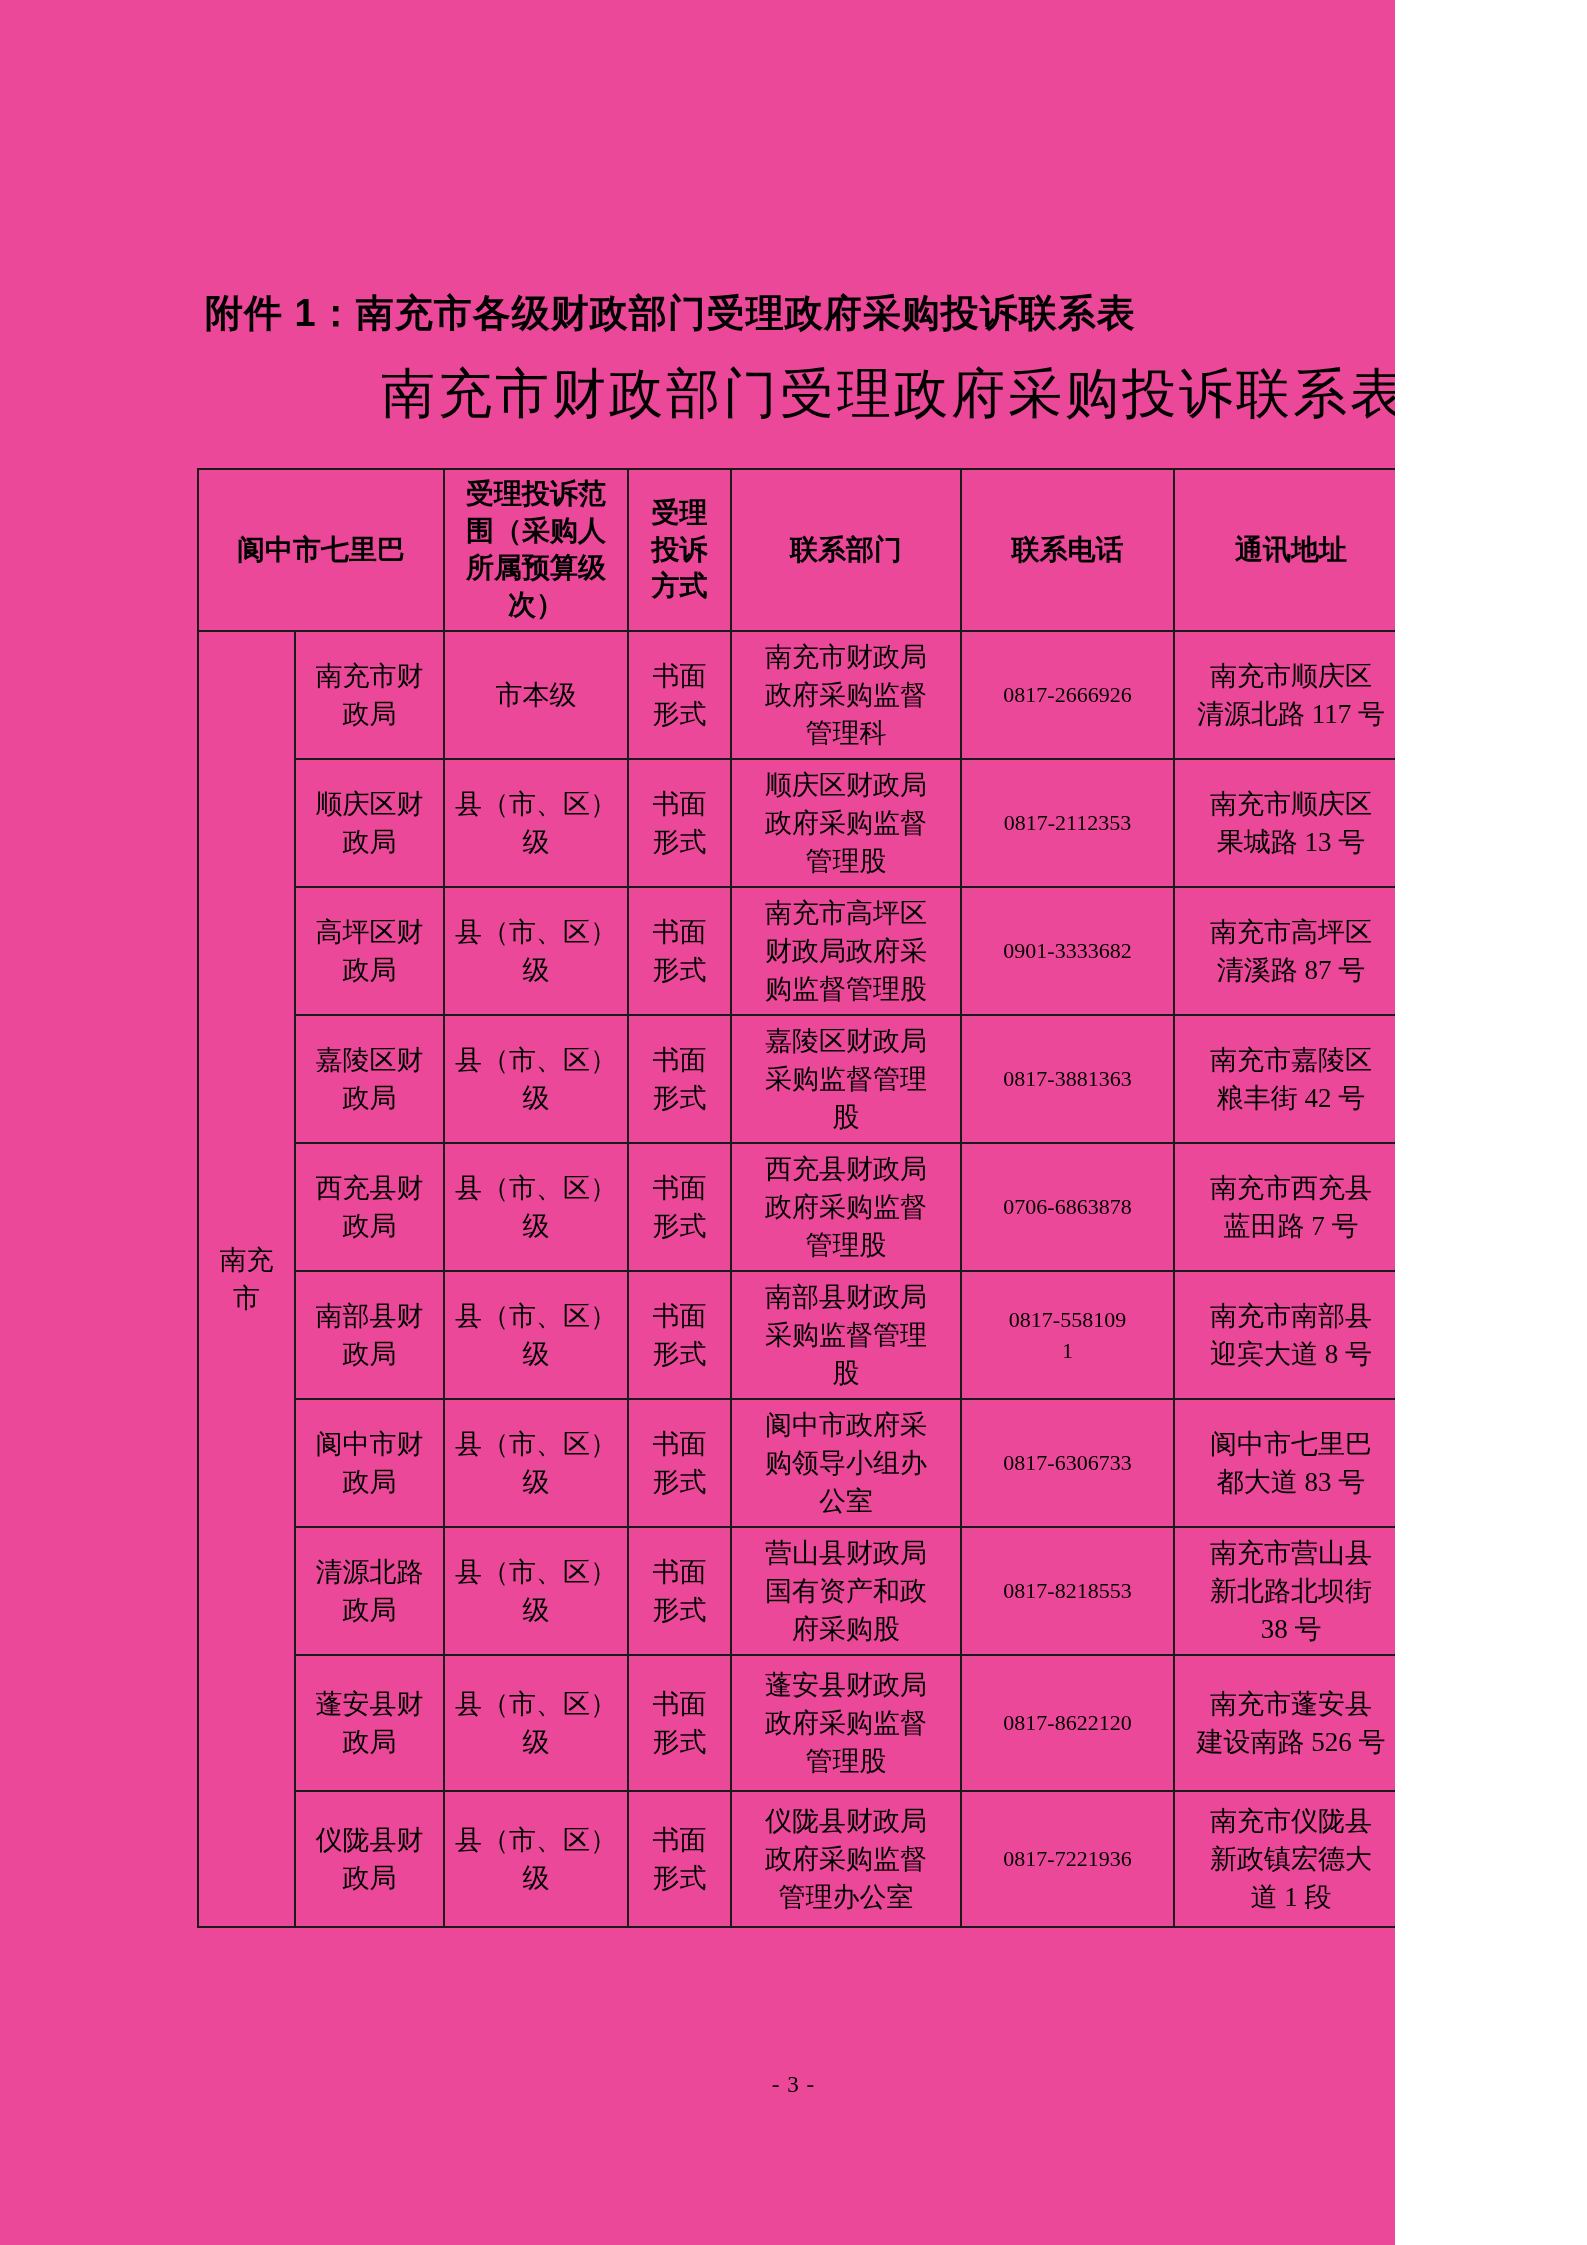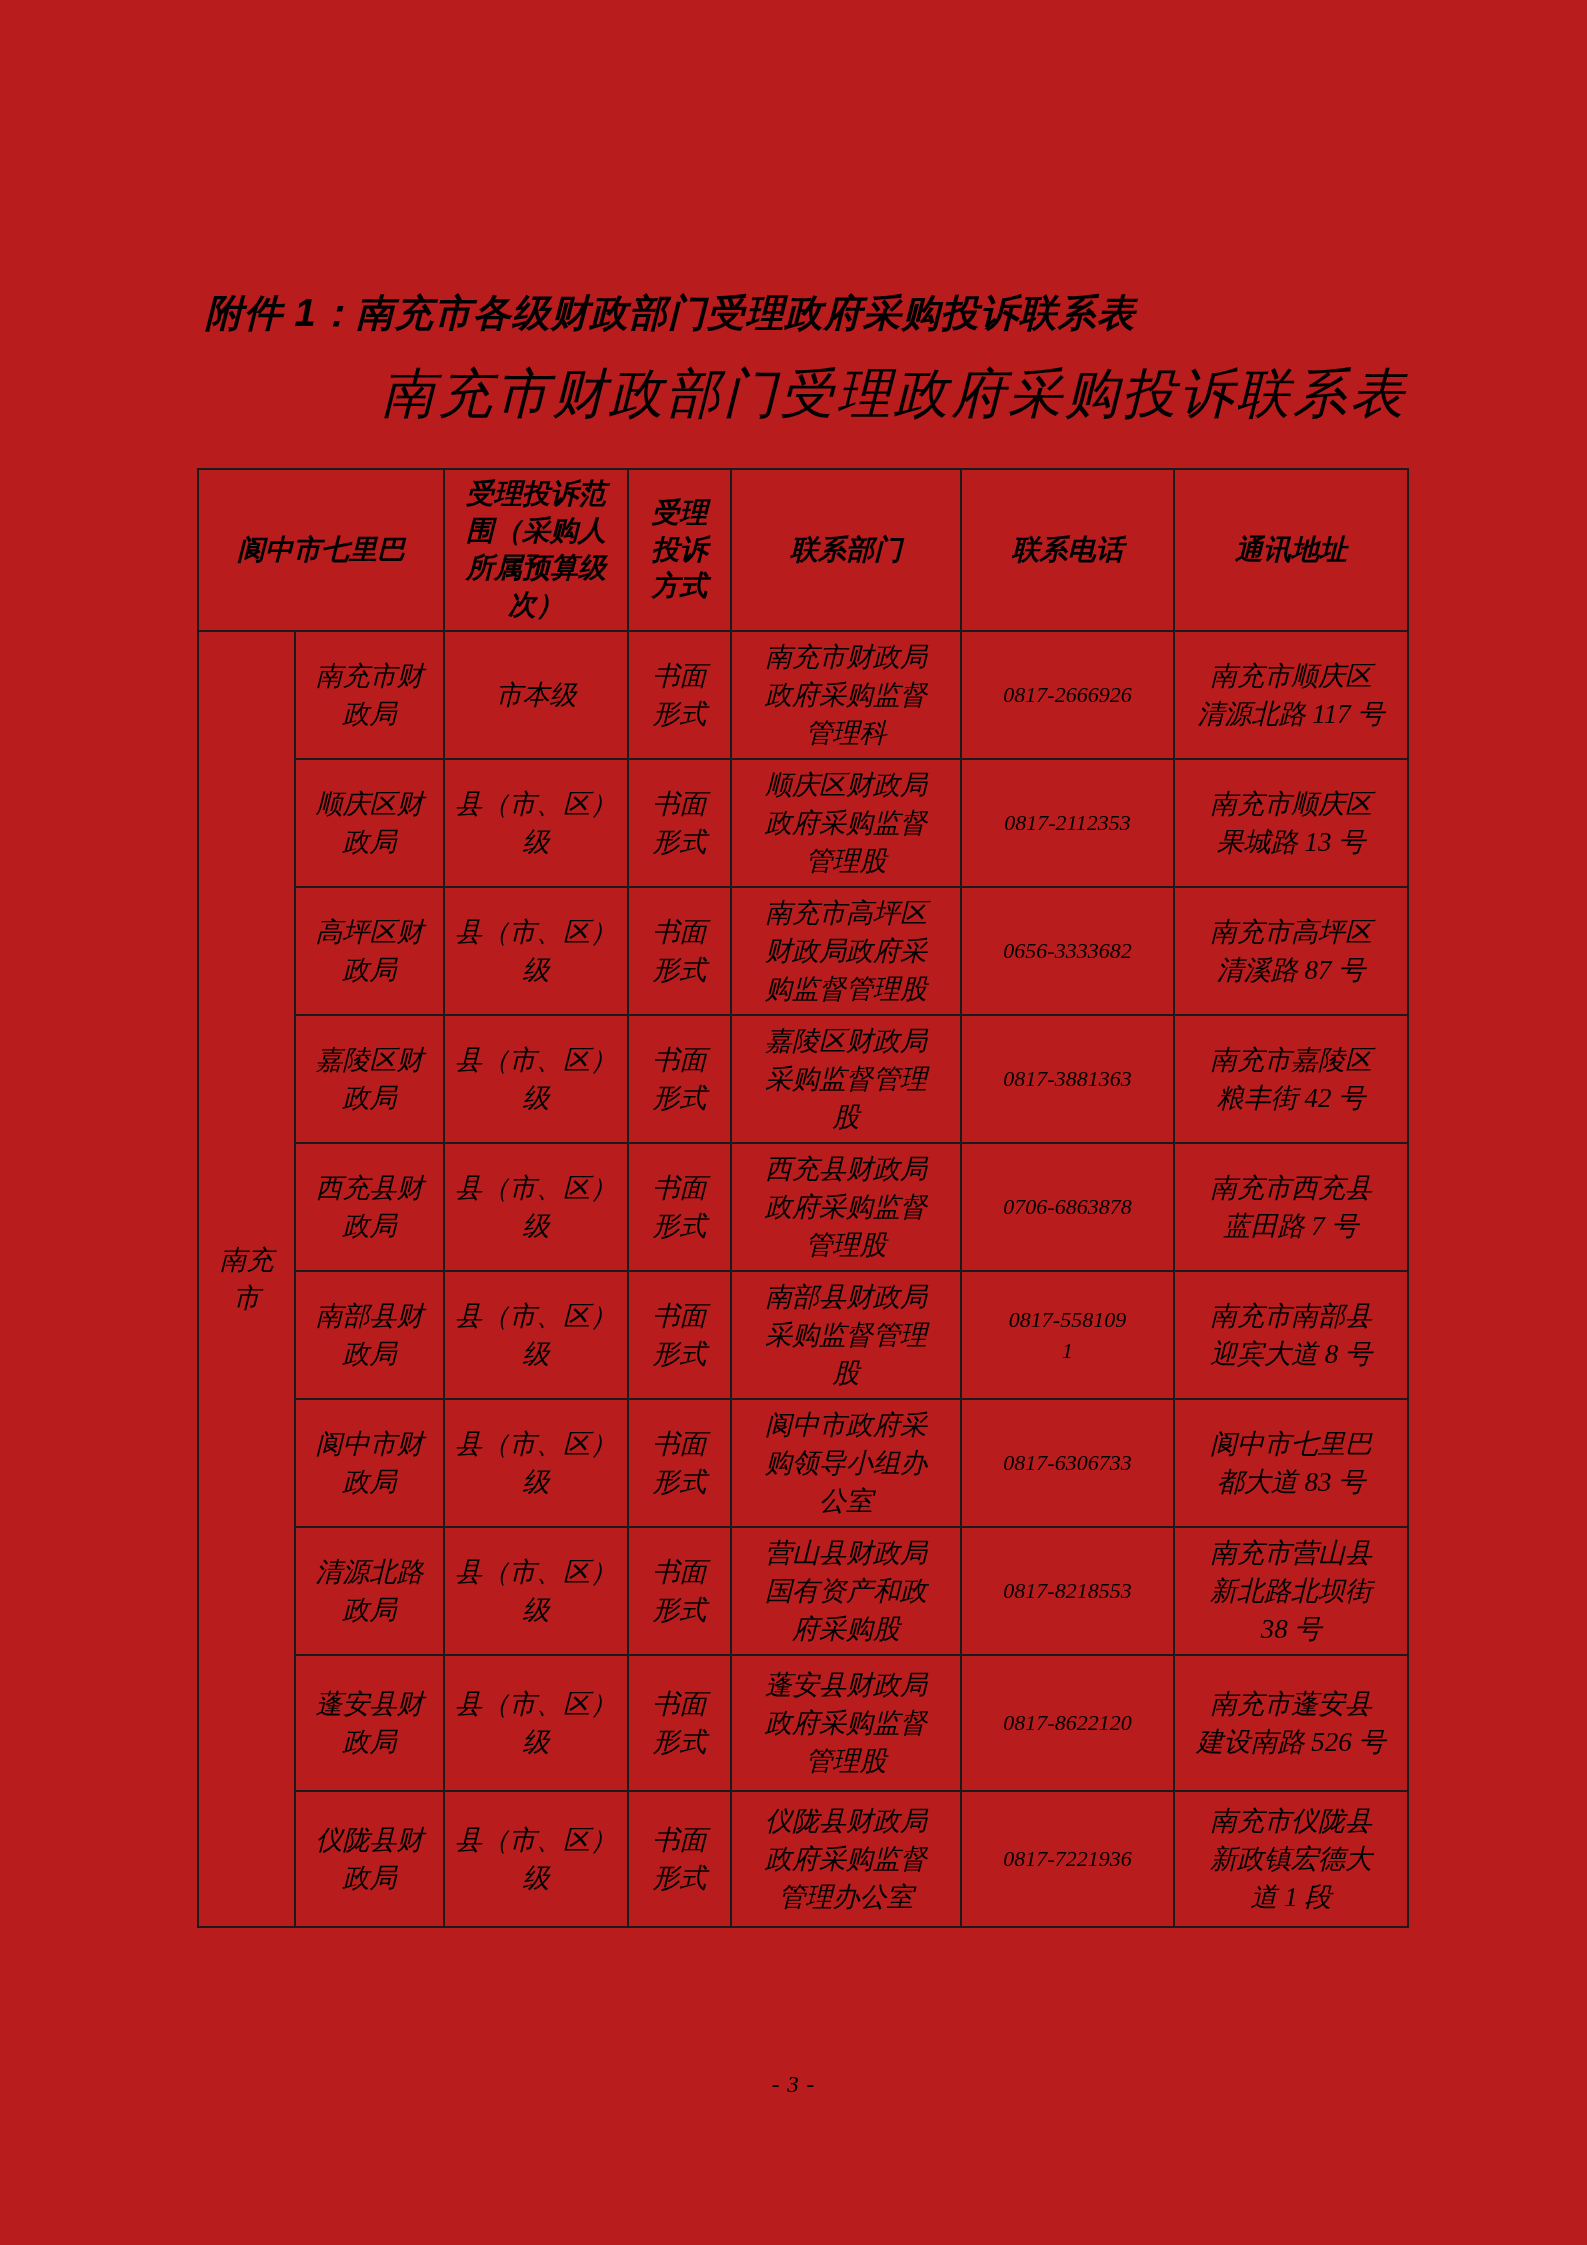--- a/index.html
+++ b/index.html
@@ -2,27 +2,26 @@
 <html><head>
 <meta charset="utf-8">
 <style>
   html, body {
     margin: 0;
     padding: 0;
     background: #ffffff;
   }
   .sheet {
     position: relative;
-    width: 1587px;
+    width: 1395px;
     height: 2245px;
-    background: #b91c1c;
+    background: #ec4899;
     overflow: hidden;
     font-family: "Liberation Serif", serif;
     color: #000000;
-    font-style: italic;
   }
   .attachment-heading {
     position: absolute;
     left: 205px;
     top: 292px;
     font-family: "Liberation Sans", sans-serif;
     font-weight: 700;
     font-size: 38px;
     line-height: 1.15;
     letter-spacing: 1px;
@@ -163,21 +162,21 @@
         <tr>
           <td class="cell-department">高坪区财
 政局</td>
           <td class="cell-scope">县（市、区）
 级</td>
           <td class="cell-method">书面
 形式</td>
           <td class="cell-contact-dept">南充市高坪区
 财政局政府采
 购监督管理股</td>
-          <td class="cell-phone">0656-3333682</td>
+          <td class="cell-phone">0901-3333682</td>
           <td class="cell-address">南充市高坪区
 清溪路 87 号</td>
         </tr>
         <tr>
           <td class="cell-department">嘉陵区财
 政局</td>
           <td class="cell-scope">县（市、区）
 级</td>
           <td class="cell-method">书面
 形式</td>

